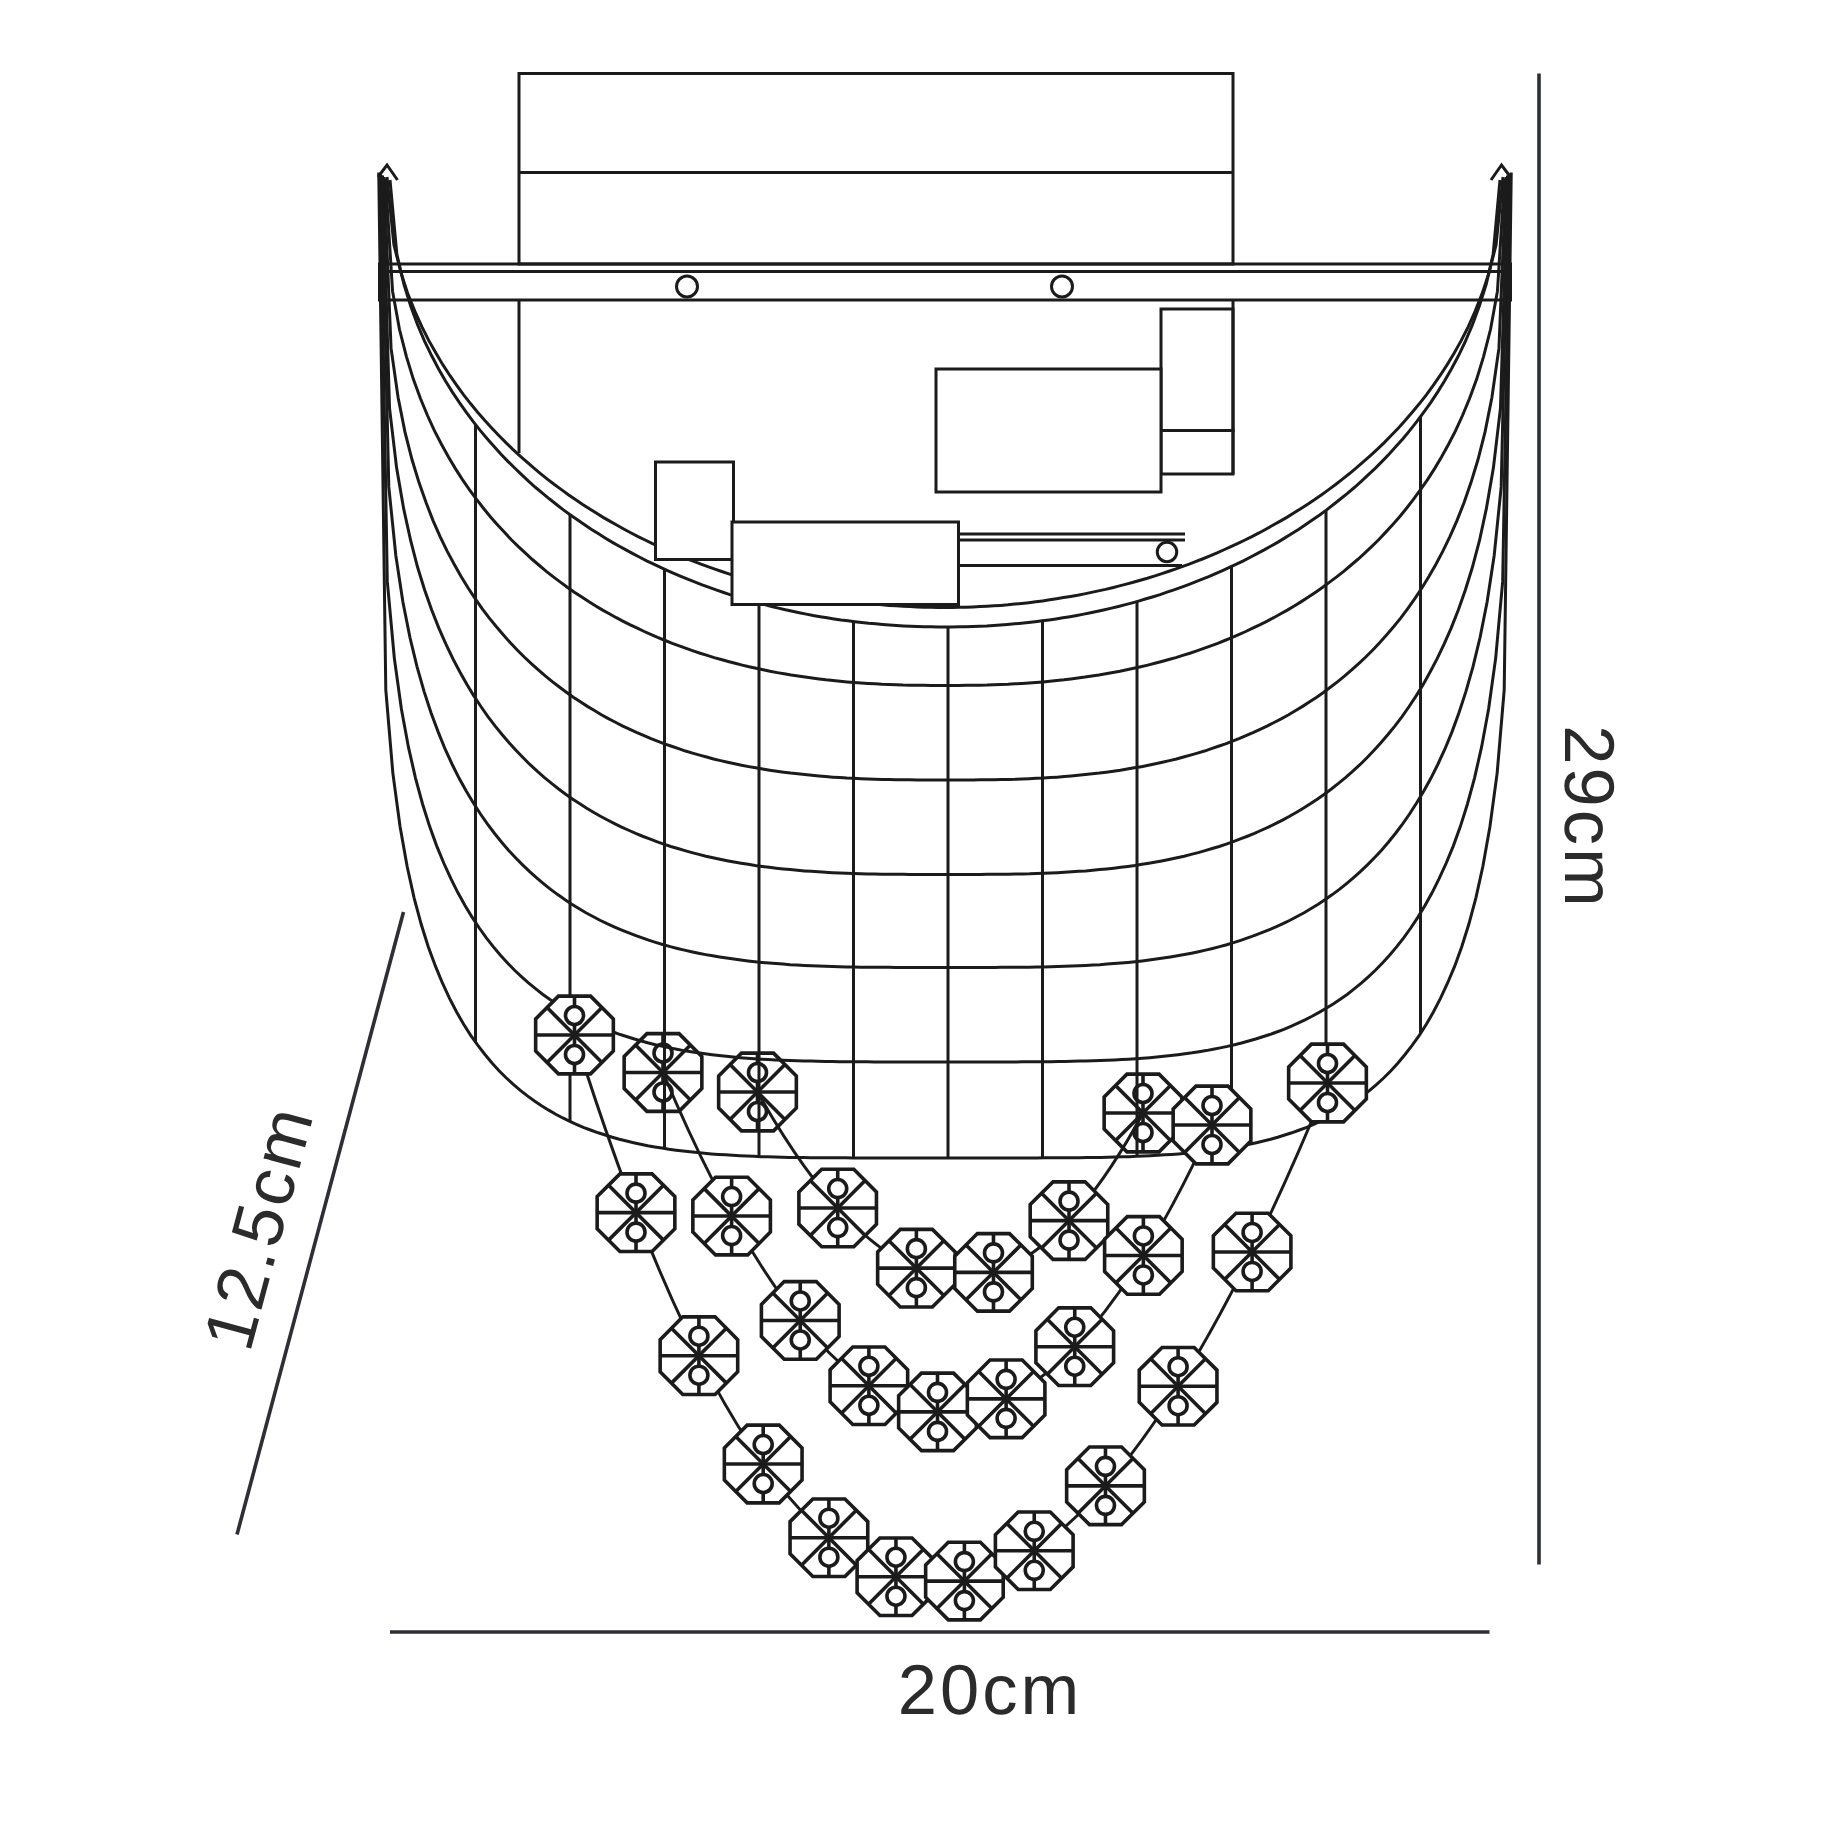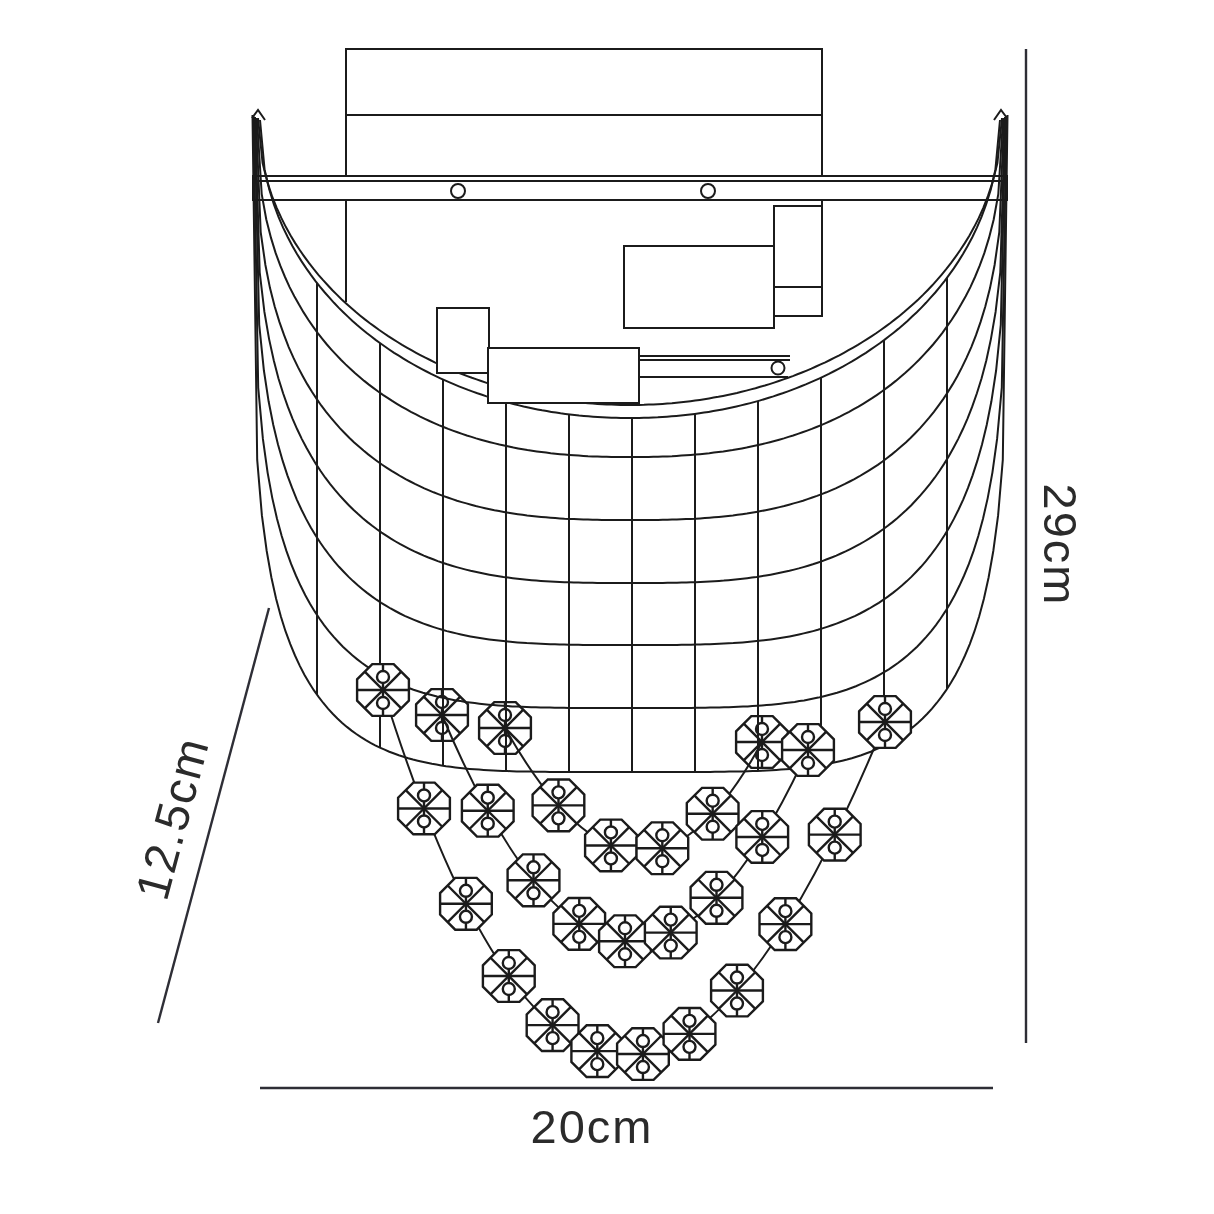--- a/index.html
+++ b/index.html
@@ -310,15 +310,15 @@
           <circle cx="885" cy="735" r="6" fill="#fff"></circle>
         </g>
       </g>
       <g fill="none" stroke="#2e2e36" stroke-width="2.4">
         <line x1="1026" y1="49" x2="1026" y2="1043"></line>
         <line x1="260" y1="1088" x2="993" y2="1088"></line>
         <line x1="269" y1="608" x2="158" y2="1023"></line>
       </g>
     </svg>
   <div class="dim-label" id="label-height" style="left: 1060px; top: 545px; transform: translate(-50%, -50%) rotate(90deg);">29cm</div>
-  <div class="dim-label" id="label-width" style="left: 592px; top: 1126px; transform: translate(-50%, -50%) rotate(0deg);">20cm</div>
+  <div class="dim-label" id="label-width" style="left: 660px; top: 1126px; transform: translate(-50%, -50%) rotate(0deg);">20cm</div>
   <div class="dim-label" id="label-depth" style="left: 172px; top: 818px; transform: translate(-50%, -50%) rotate(-75deg);">12.5cm</div>
 </div>
 
 </body></html>

